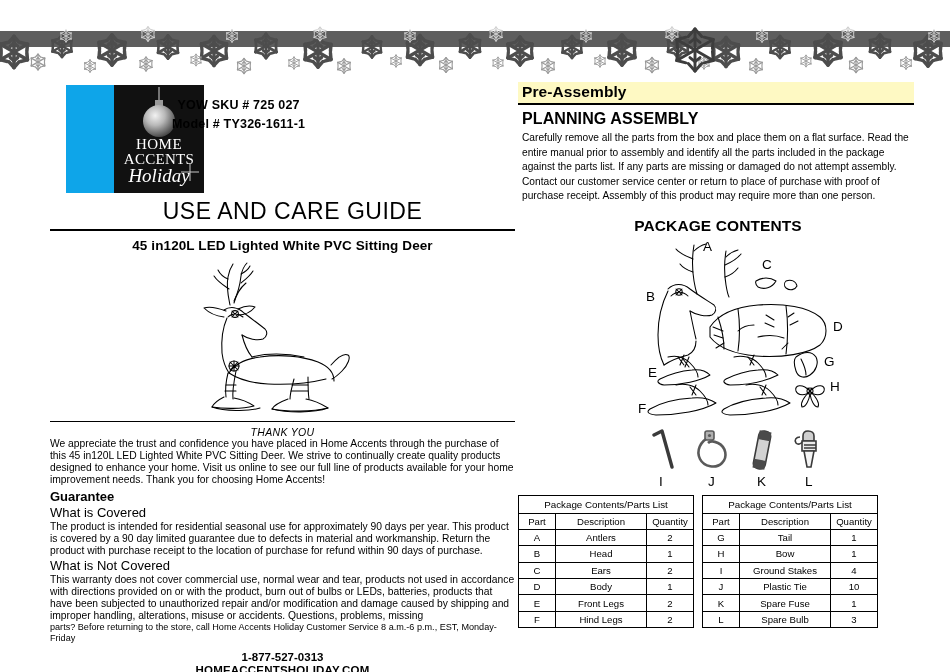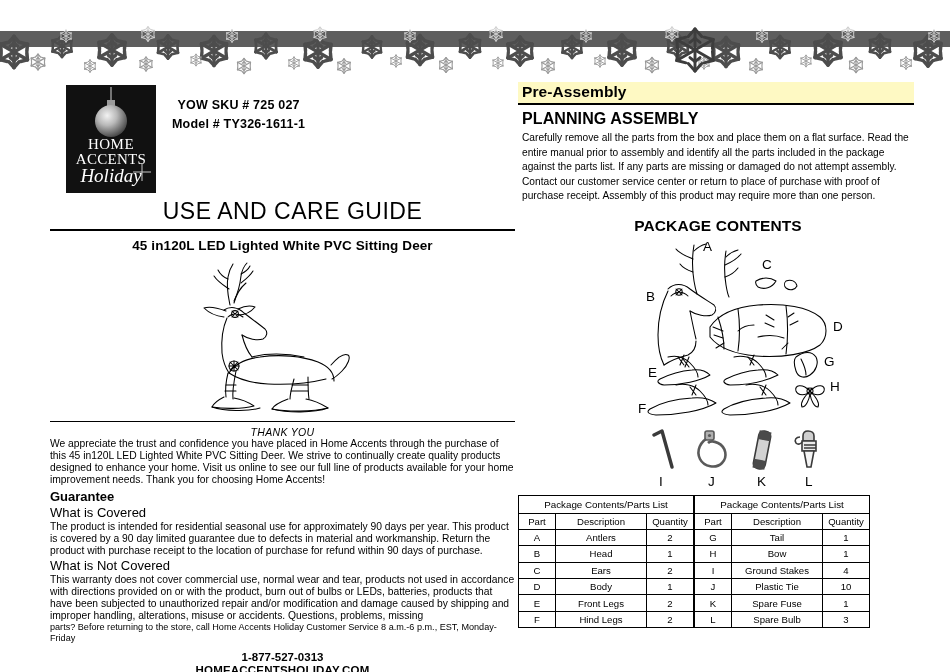--- a/index.html
+++ b/index.html
@@ -12,21 +12,21 @@
   #snow-header{position:absolute;left:0;top:0;width:950px;height:78px;overflow:hidden;}
   #snow-band{position:absolute;left:0;top:31px;width:950px;height:16px;background:#5e5e5e;}
   #snow-svg{position:absolute;left:0;top:0;width:950px;height:78px;}
 
   
   #left-col{position:absolute;left:50px;top:82px;width:465px;}
   #right-col{position:absolute;left:518px;top:82px;width:396px;}
 
   
   #brand-row{position:relative;height:110px;}
-  #logo-box{position:absolute;left:16px;top:3px;width:90px;height:108px;background:#0f766e;overflow:hidden;}
+  #logo-box{position:absolute;left:16px;top:3px;width:90px;height:108px;background:#0ea5e9;overflow:hidden;padding-left:48px;}
   #logo-svg{display:block;width:90px;height:108px;}
   #sku-block{position:absolute;left:122px;top:14px;}
   .sku-line{font-size:12.5px;font-weight:bold;letter-spacing:.2px;line-height:19px;text-align:center;}
 
   #guide-title{text-align:center;font-size:23px;font-weight:400;letter-spacing:.5px;
     margin:6px 0 0 20px;font-family:"Liberation Sans", sans-serif;}
   .rule-thick{border:0;border-top:2px solid #000;margin:4px 0 0 0;width:100%;}
   .rule-thin{border:0;border-top:1.5px solid #000;margin:0;width:100%;}
   #product-name{text-align:center;font-size:13.5px;font-weight:bold;margin-top:7px;letter-spacing:.1px;}
 
@@ -47,21 +47,21 @@
   #planning-h{font-size:16px;font-weight:bold;margin:5px 0 3px 4px;letter-spacing:.1px;}
   #planning-p{font-size:10.2px;line-height:14.5px;margin:0 2px 0 4px;}
   #package-h{font-size:15.5px;font-weight:bold;margin:13px 0 0 4px;letter-spacing:.1px;text-align:center;}
 
   #parts-diagram{position:relative;height:190px;margin-top:4px;}
   #parts-svg{position:absolute;left:120px;top:0;width:276px;height:190px;}
 
   #hardware-row{position:relative;height:62px;}
   #hardware-svg{position:absolute;left:130px;top:0;width:200px;height:62px;}
 
-  #tables-row{display:flex;margin-top:4px;}
+  #tables-row{display:flex;gap:8px;margin-top:4px;}
   table.parts{border-collapse:collapse;border:1.5px solid #000;width:176px;}
   table.parts td,table.parts th{border:1px solid #000;font-size:9.6px;text-align:center;
     padding:2.2px 1px;font-weight:normal;}
   table.parts th.title{font-size:9.8px;padding:3px 1px;}
   table.parts td.part{width:34px;}
   table.parts td.qty{width:44px;}
 </style>
 </head>
 <body>
 

